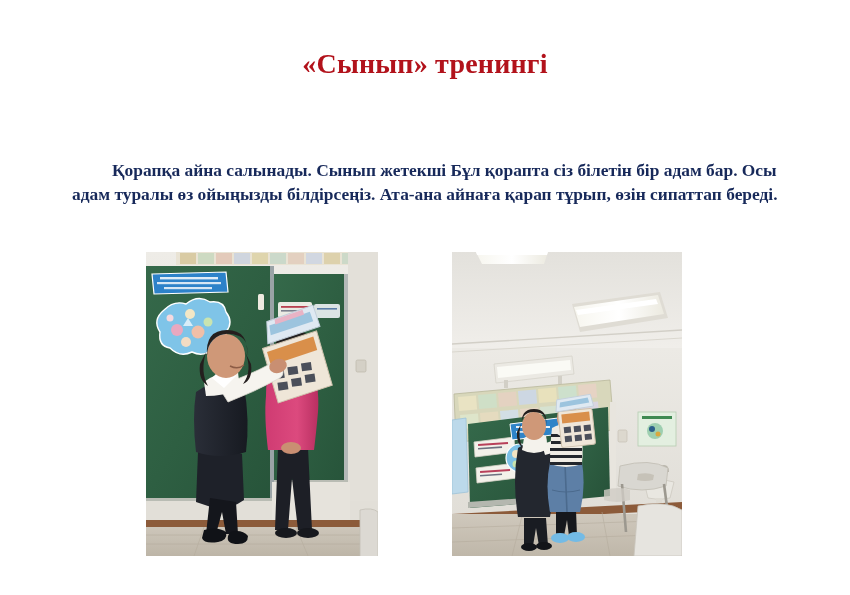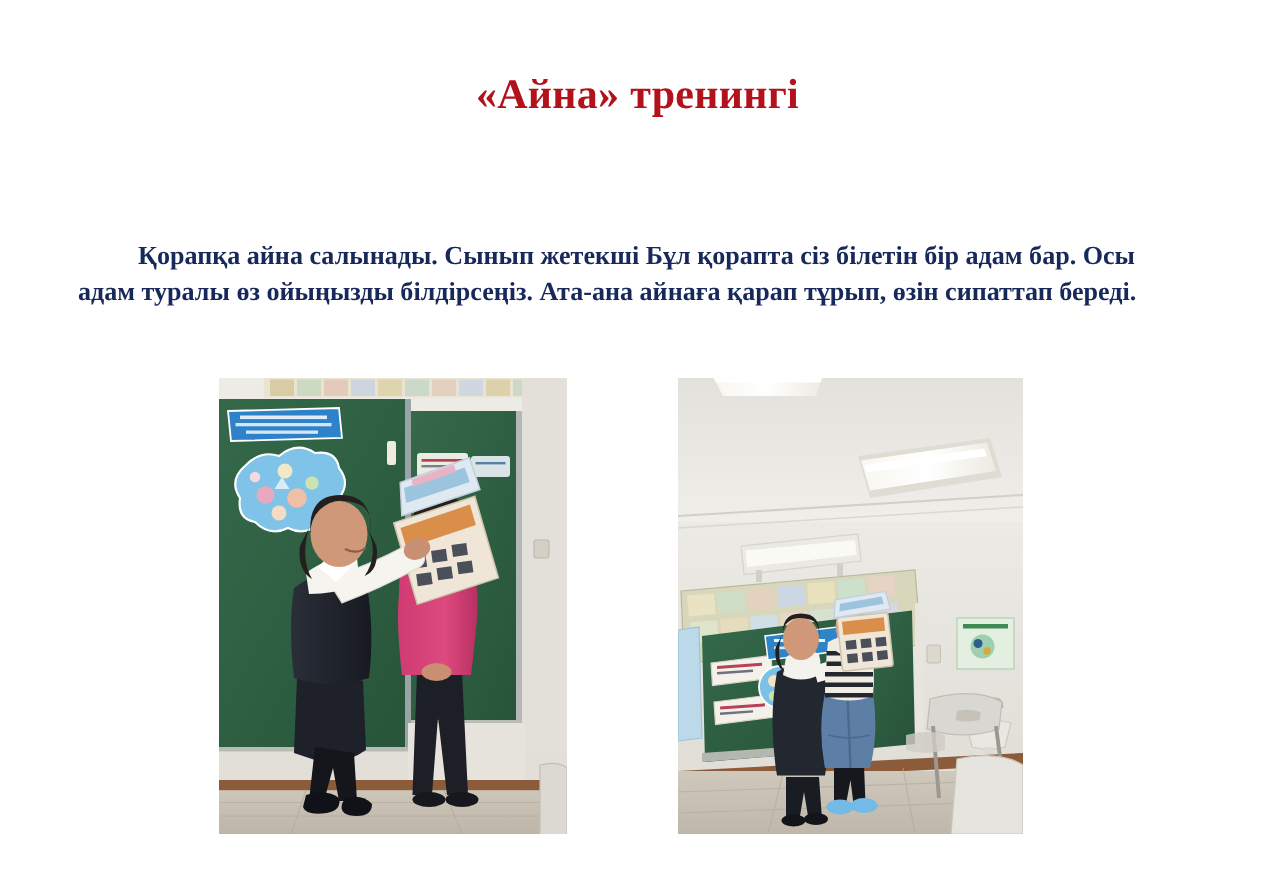--- a/index.html
+++ b/index.html
@@ -34,21 +34,21 @@
     font-size: 28px;
     font-weight: bold;
     letter-spacing: 0.2px;
     line-height: 1.15;
     white-space: nowrap;
   }
 
   
   #slide-body {
     position: absolute;
-    left: 52px;
+    left: 72px;
     top: 158px;
     width: 726px;
     color: #17295a;
     font-size: 17.4px;
     font-weight: bold;
     line-height: 1.38;
     text-indent: 40px;
     text-align: left;
   }
 
@@ -70,21 +70,21 @@
     width: 230px;
     height: 304px;
   }
   .photo svg { display: block; width: 100%; height: 100%; }
 </style>
 </head>
 <body>
 
 <div id="slide">
 
-  <div id="slide-title">«Айна» тренингі</div>
+  <div id="slide-title">«Сынып» тренингі</div>
 
   <div id="slide-body">Қорапқа айна салынады. Сынып жетекші Бұл қорапта сіз білетін бір адам бар. Осы адам туралы өз ойыңызды білдірсеңіз. Ата-ана айнаға қарап тұрып, өзін сипаттап береді.</div>
 
   <div class="photo" id="photo-left">
     <svg viewBox="0 0 232 304" preserveAspectRatio="none">
       <defs>
         <linearGradient id="lwall" x1="0" y1="0" x2="0" y2="1">
           <stop offset="0" stop-color="#eeece7"></stop>
           <stop offset="1" stop-color="#dedbd4"></stop>
         </linearGradient>

